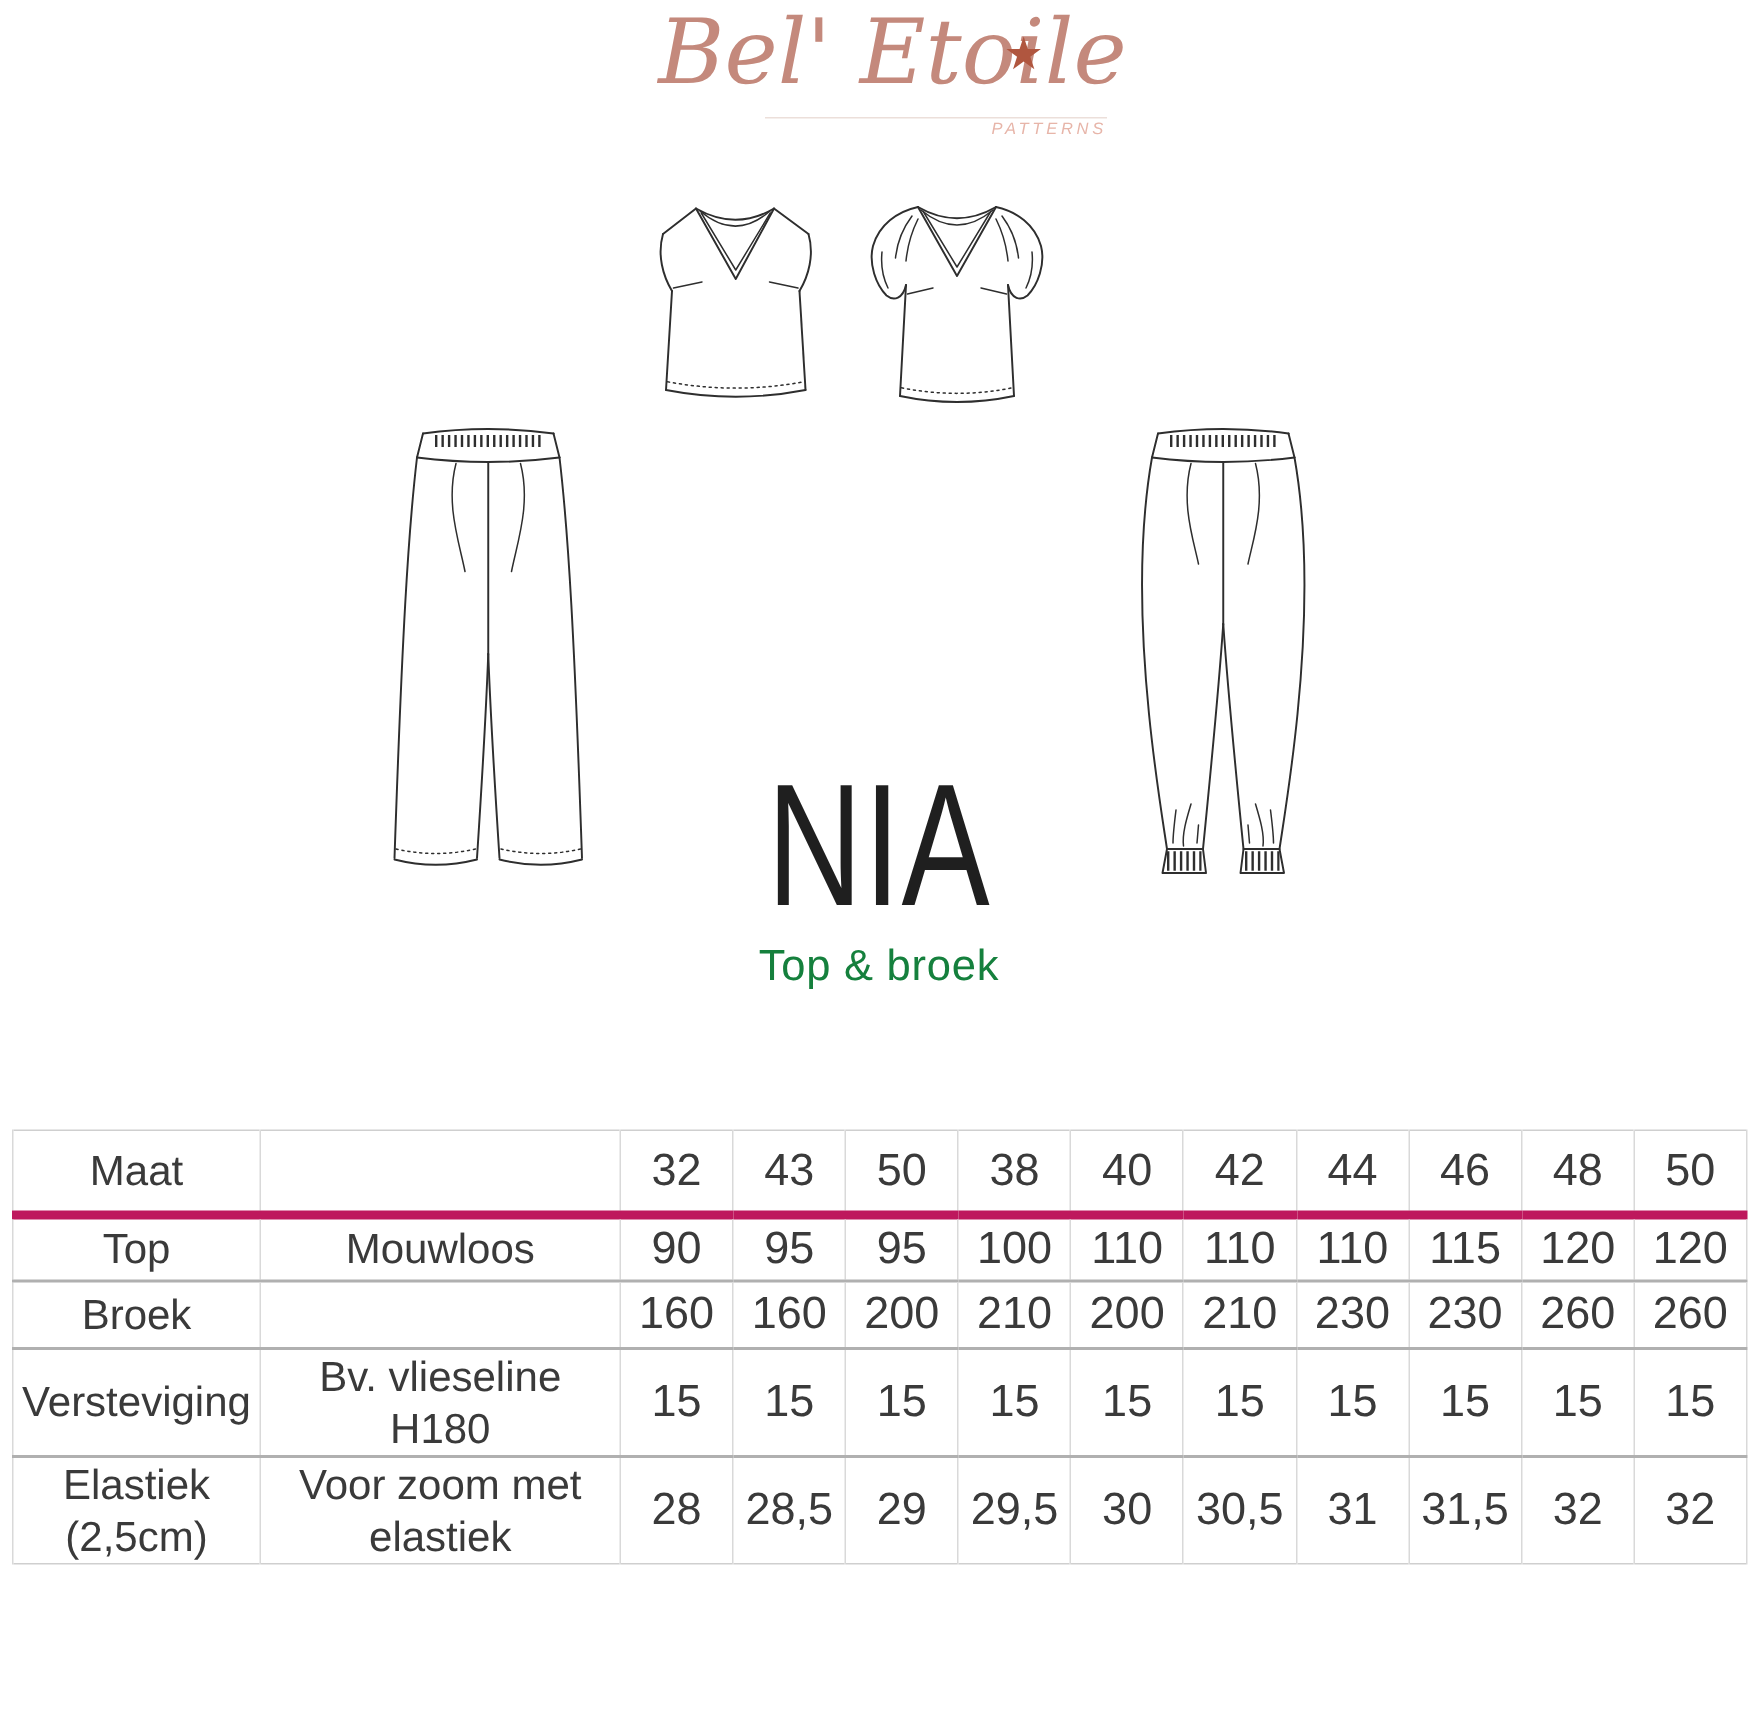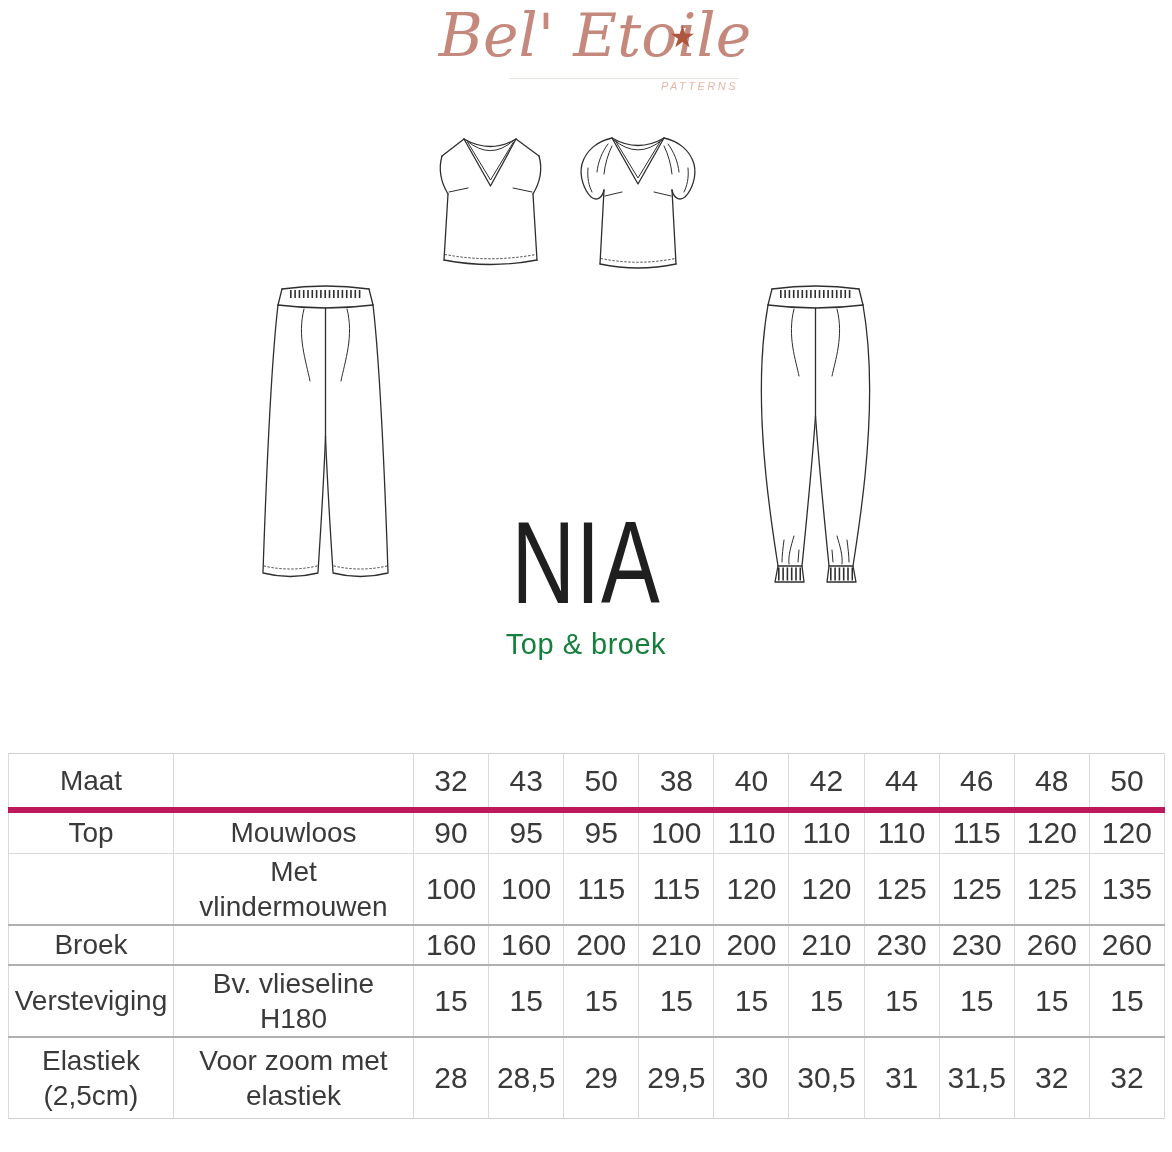--- a/index.html
+++ b/index.html
@@ -193,34 +193,20 @@
         <td class="col-size-c">95</td>
         <td class="col-size-c">95</td>
         <td class="col-size-c">100</td>
         <td class="col-size-c">110</td>
         <td class="col-size-c">110</td>
         <td class="col-size-c">110</td>
         <td class="col-size-c">115</td>
         <td class="col-size-c">120</td>
         <td class="col-size-c">120</td>
       </tr>
-      <tr>
-        <td class="col-label-c"></td>
-        <td class="col-sublabel-c">Met vlindermouwen</td>
-        <td class="col-size-c">100</td>
-        <td class="col-size-c">100</td>
-        <td class="col-size-c">115</td>
-        <td class="col-size-c">115</td>
-        <td class="col-size-c">120</td>
-        <td class="col-size-c">120</td>
-        <td class="col-size-c">125</td>
-        <td class="col-size-c">125</td>
-        <td class="col-size-c">125</td>
-        <td class="col-size-c">135</td>
-      </tr>
       <tr class="group-start">
         <td class="col-label-c">Broek</td>
         <td class="col-sublabel-c"></td>
         <td class="col-size-c">160</td>
         <td class="col-size-c">160</td>
         <td class="col-size-c">200</td>
         <td class="col-size-c">210</td>
         <td class="col-size-c">200</td>
         <td class="col-size-c">210</td>
         <td class="col-size-c">230</td>

